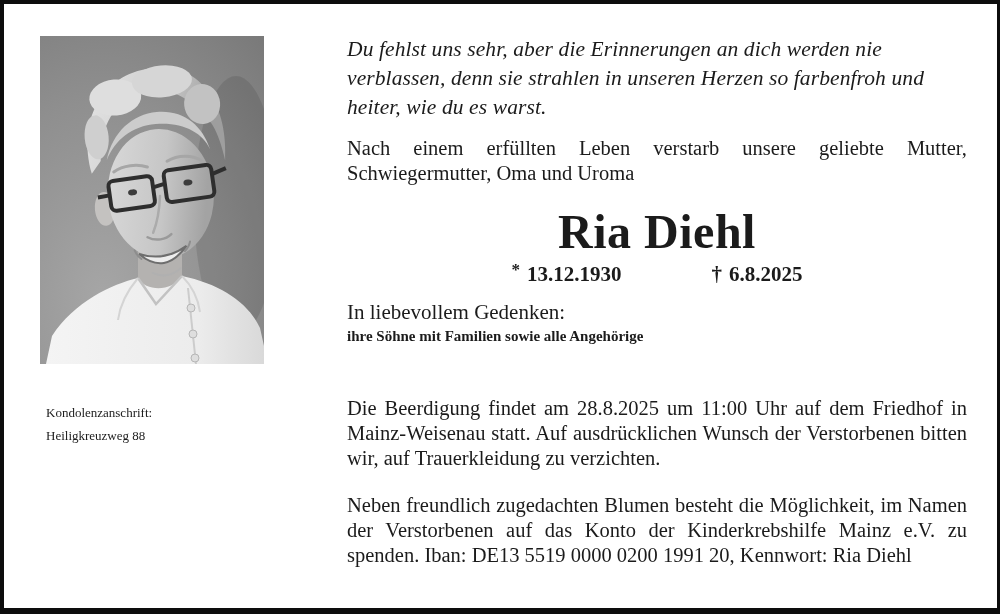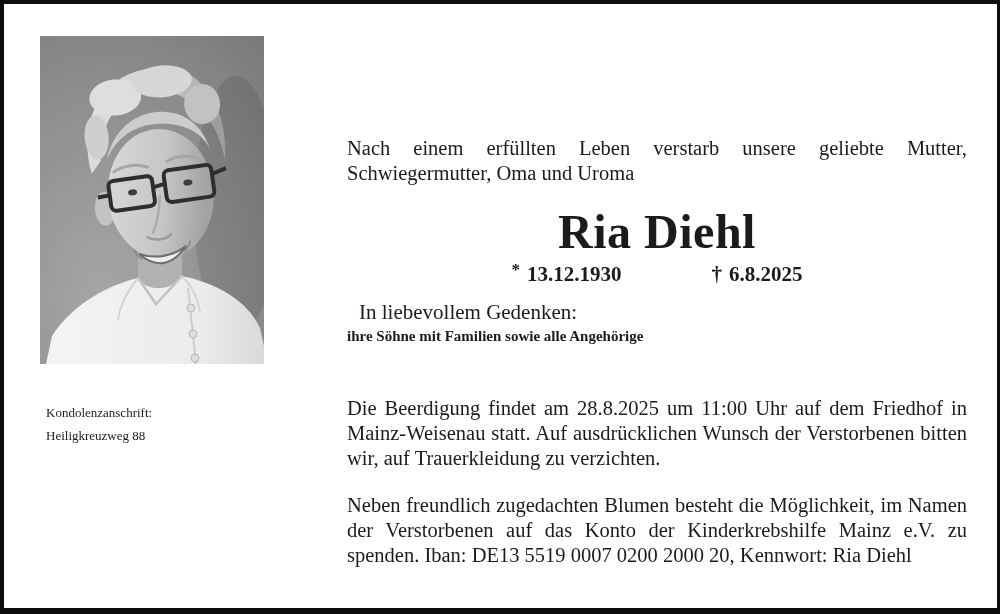--- a/index.html
+++ b/index.html
@@ -73,21 +73,20 @@
     font-size: 17px;
     vertical-align: top;
     position: relative;
     top: -2px;
     margin-right: 7px;
   }
   .dates .sym-death { margin-right: 7px; }
   .memorial-label {
     top: 296px;
     font-size: 21px;
-    margin-left: 12px;
   }
   .memorial-family {
     top: 324px;
     font-size: 15px;
     font-weight: bold;
   }
   .funeral {
     top: 392px;
     font-size: 20.5px;
     line-height: 25px;
@@ -191,20 +190,21 @@
       <path d="M98 242 C88 254 80 268 78 284" stroke="#d4d4d4" stroke-width="2" fill="none"></path>
       <path d="M142 240 C152 250 158 262 160 276" stroke="#d4d4d4" stroke-width="2" fill="none"></path>
 
       <path d="M148 252 L156 328" stroke="#cccccc" stroke-width="2" fill="none"></path>
       <circle cx="151" cy="272" r="4" fill="#dedede" stroke="#b6b6b6" stroke-width="1"></circle>
       <circle cx="153" cy="298" r="4" fill="#dedede" stroke="#b6b6b6" stroke-width="1"></circle>
       <circle cx="155" cy="322" r="4" fill="#dedede" stroke="#b6b6b6" stroke-width="1"></circle>
     </svg>
   </div>
 
+  <div class="abs col-right quote">Du fehlst uns sehr, aber die Erinnerungen an dich werden nie verblassen, denn sie strahlen in unseren Herzen so farbenfroh und heiter, wie du es warst.</div>
 
   <div class="abs col-right intro">Nach einem erfüllten Leben verstarb unsere geliebte Mutter, Schwiegermutter, Oma und Uroma</div>
 
   <div class="abs col-right name">Ria Diehl</div>
 
   <div class="abs col-right dates">
     <span>
       <span class="sym-birth">*</span><span>13.12.1930</span>
     </span>
     <span>
@@ -215,15 +215,15 @@
   <div class="abs col-right memorial-label">In liebevollem Gedenken:</div>
   <div class="abs col-right memorial-family">ihre Söhne mit Familien sowie alle Angehörige</div>
 
   <div class="abs condolence">
     <div>Kondolenzanschrift:</div>
     <div>Heiligkreuzweg 88</div>
   </div>
 
   <div class="abs col-right funeral">Die Beerdigung findet am 28.8.2025 um 11:00 Uhr auf dem Friedhof in Mainz-Weisenau statt. Auf ausdrücklichen Wunsch der Verstorbenen bitten wir, auf Trauerkleidung zu verzichten.</div>
 
-  <div class="abs col-right donation">Neben freundlich zugedachten Blumen besteht die Möglichkeit, im Namen der Verstorbenen auf das Konto der Kinderkrebshilfe Mainz e.V. zu spenden. Iban: DE13 5519 0007 0200 2000 20, Kennwort: Ria Diehl</div>
+  <div class="abs col-right donation">Neben freundlich zugedachten Blumen besteht die Möglichkeit, im Namen der Verstorbenen auf das Konto der Kinderkrebshilfe Mainz e.V. zu spenden. Iban: DE13 5519 0000 0200 1991 20, Kennwort: Ria Diehl</div>
 
 </div>
 
 </body></html>

